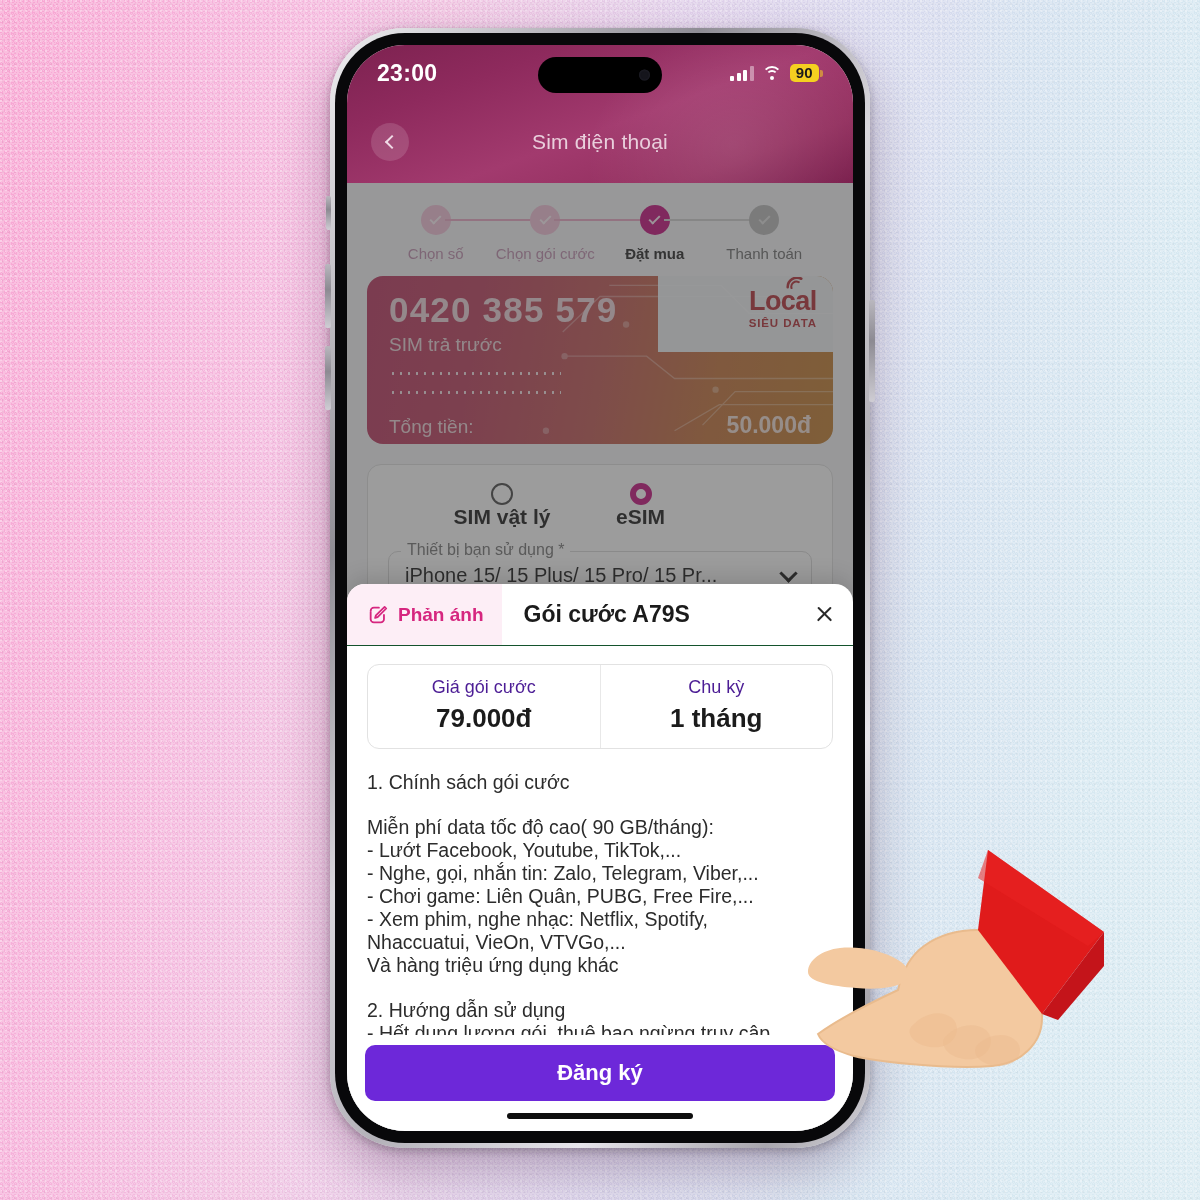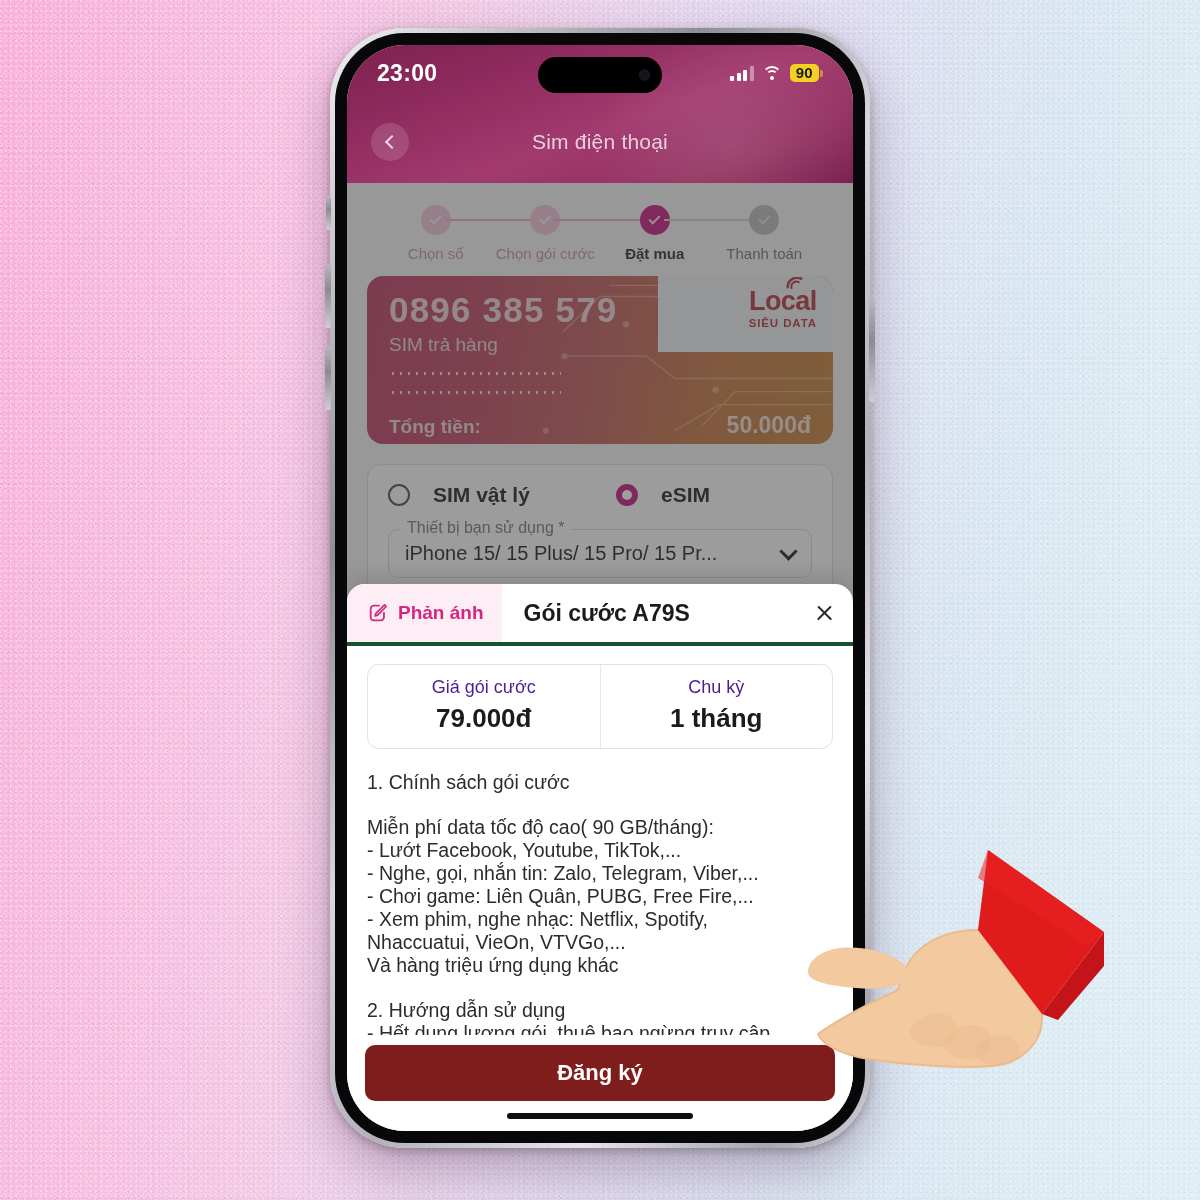--- a/index.html
+++ b/index.html
@@ -237,40 +237,40 @@
   .dotrow {
     margin-top: 16px; height: 3px;
     background-image: radial-gradient(circle, rgba(255,255,255,.85) 1.1px, transparent 1.4px);
     background-size: 8px 3px;
     width: 172px;
   }
   #sim-total {
     display: flex; justify-content: space-between; align-items: baseline;
     margin-top: 18px;
   }
-  #sim-total .lab { font-size: 19px; font-weight: 700; color: #ead3d7; }
+  #sim-total .lab { font-size: 19px; font-weight: 400; color: #ead3d7; }
   #sim-total .val { font-size: 23px; font-weight: 700; color: #efdcd4; }
   #local-logo {
     position: absolute; right: 16px; top: 12px; z-index: 3;
     text-align: center; color: #b2333a;
   }
   #local-word { font-size: 27px; font-weight: 700; letter-spacing: -.6px; line-height: 1; position: relative; }
   #local-arc { position: absolute; right: 14px; top: -11px; width: 17px; height: 12px; }
   #local-sub { font-size: 11.5px; font-weight: 700; letter-spacing: .9px; margin-top: 2px; text-align: center; }
 
   
   #type-box {
     margin: 20px 20px 0;
     border: 1px solid #dcdcdc;
     border-radius: 14px;
     background: #fafafa;
     padding: 18px 20px 22px;
   }
   #radio-row { display: flex; align-items: center; }
-  .radio-opt { display: flex; align-items: center; gap: 23px; }
+  .radio-opt { display: flex; align-items: center; gap: 0; flex-direction: column; }
   .radio-opt:first-child { width: 228px; }
   .rdo { width: 22px; height: 22px; border-radius: 50%; border: 2.2px solid #4a4a4a; }
   .rdo.sel { border: 6.5px solid #c2157e; background: #fff; }
   .radio-opt .txt { font-size: 21px; font-weight: 700; color: #1f1f1f; }
 
   #device-field {
     position: relative;
     margin-top: 22px;
     border: 1px solid #d6d6d6;
     border-radius: 10px;
@@ -297,21 +297,21 @@
     border-top-left-radius: 18px;
     border-top-right-radius: 18px;
     height: 547px;
     display: flex; flex-direction: column;
     box-shadow: 0 -6px 22px rgba(0,0,0,.14);
   }
   #sheet-head {
     position: relative;
     height: 62px;
     display: flex; align-items: center;
-    border-bottom: 4px solid #14532d;
+    border-bottom: 1px solid #14532d;
     border-top-left-radius: 18px;
     border-top-right-radius: 18px;
     overflow: hidden;
   }
   #report-tab {
     height: 100%;
     background: #fdeef6;
     display: flex; align-items: center; gap: 9px;
     padding: 0 18px 0 20px;
     flex: 0 0 auto;
@@ -348,21 +348,21 @@
   .info-card .cap { font-size: 18px; color: #4c1d95; margin-bottom: 5px; }
   .info-card .val { font-size: 26px; font-weight: 700; color: #1b1b1b; }
 
   .sec-title { font-size: 19.5px; color: #2c2c2c; }
   .body-line { font-size: 19.5px; color: #2c2c2c; line-height: 1.18; }
   .gap { height: 22px; }
 
   #sheet-footer { padding: 10px 18px 0; }
   #cta {
     height: 56px; border-radius: 10px;
-    background: #7f1d1d;
+    background: #6d28d9;
     display: flex; align-items: center; justify-content: center;
     color: #fff; font-size: 22px; font-weight: 700;
   }
   #home-indicator {
     height: 30px; display: flex; align-items: center; justify-content: center;
   }
   #home-indicator .bar {
     width: 186px; height: 6px; border-radius: 4px; background: #0e0e0e;
   }
 
@@ -474,22 +474,22 @@
           <div id="local-logo">
             <div id="local-word">Local</div>
             <svg id="local-arc" viewBox="0 0 20 14">
               <path d="M2 12 A11 11 0 0 1 18 2" stroke="#b2333a" stroke-width="3" fill="none" stroke-linecap="round"></path>
               <path d="M6.5 13 A6 6 0 0 1 15 6" stroke="#b2333a" stroke-width="2.4" fill="none" stroke-linecap="round"></path>
             </svg>
             <div id="local-sub">SIÊU DATA</div>
           </div>
 
           <div id="sim-body">
-            <div id="sim-number">0896 385 579</div>
-            <div id="sim-type">SIM trả hàng</div>
+            <div id="sim-number">0420 385 579</div>
+            <div id="sim-type">SIM trả trước</div>
             <div class="dotrow"></div>
             <div class="dotrow"></div>
             <div id="sim-total">
               <div class="lab">Tổng tiền:</div>
               <div class="val">50.000đ</div>
             </div>
           </div>
         </div>
 
         <div id="type-box">

